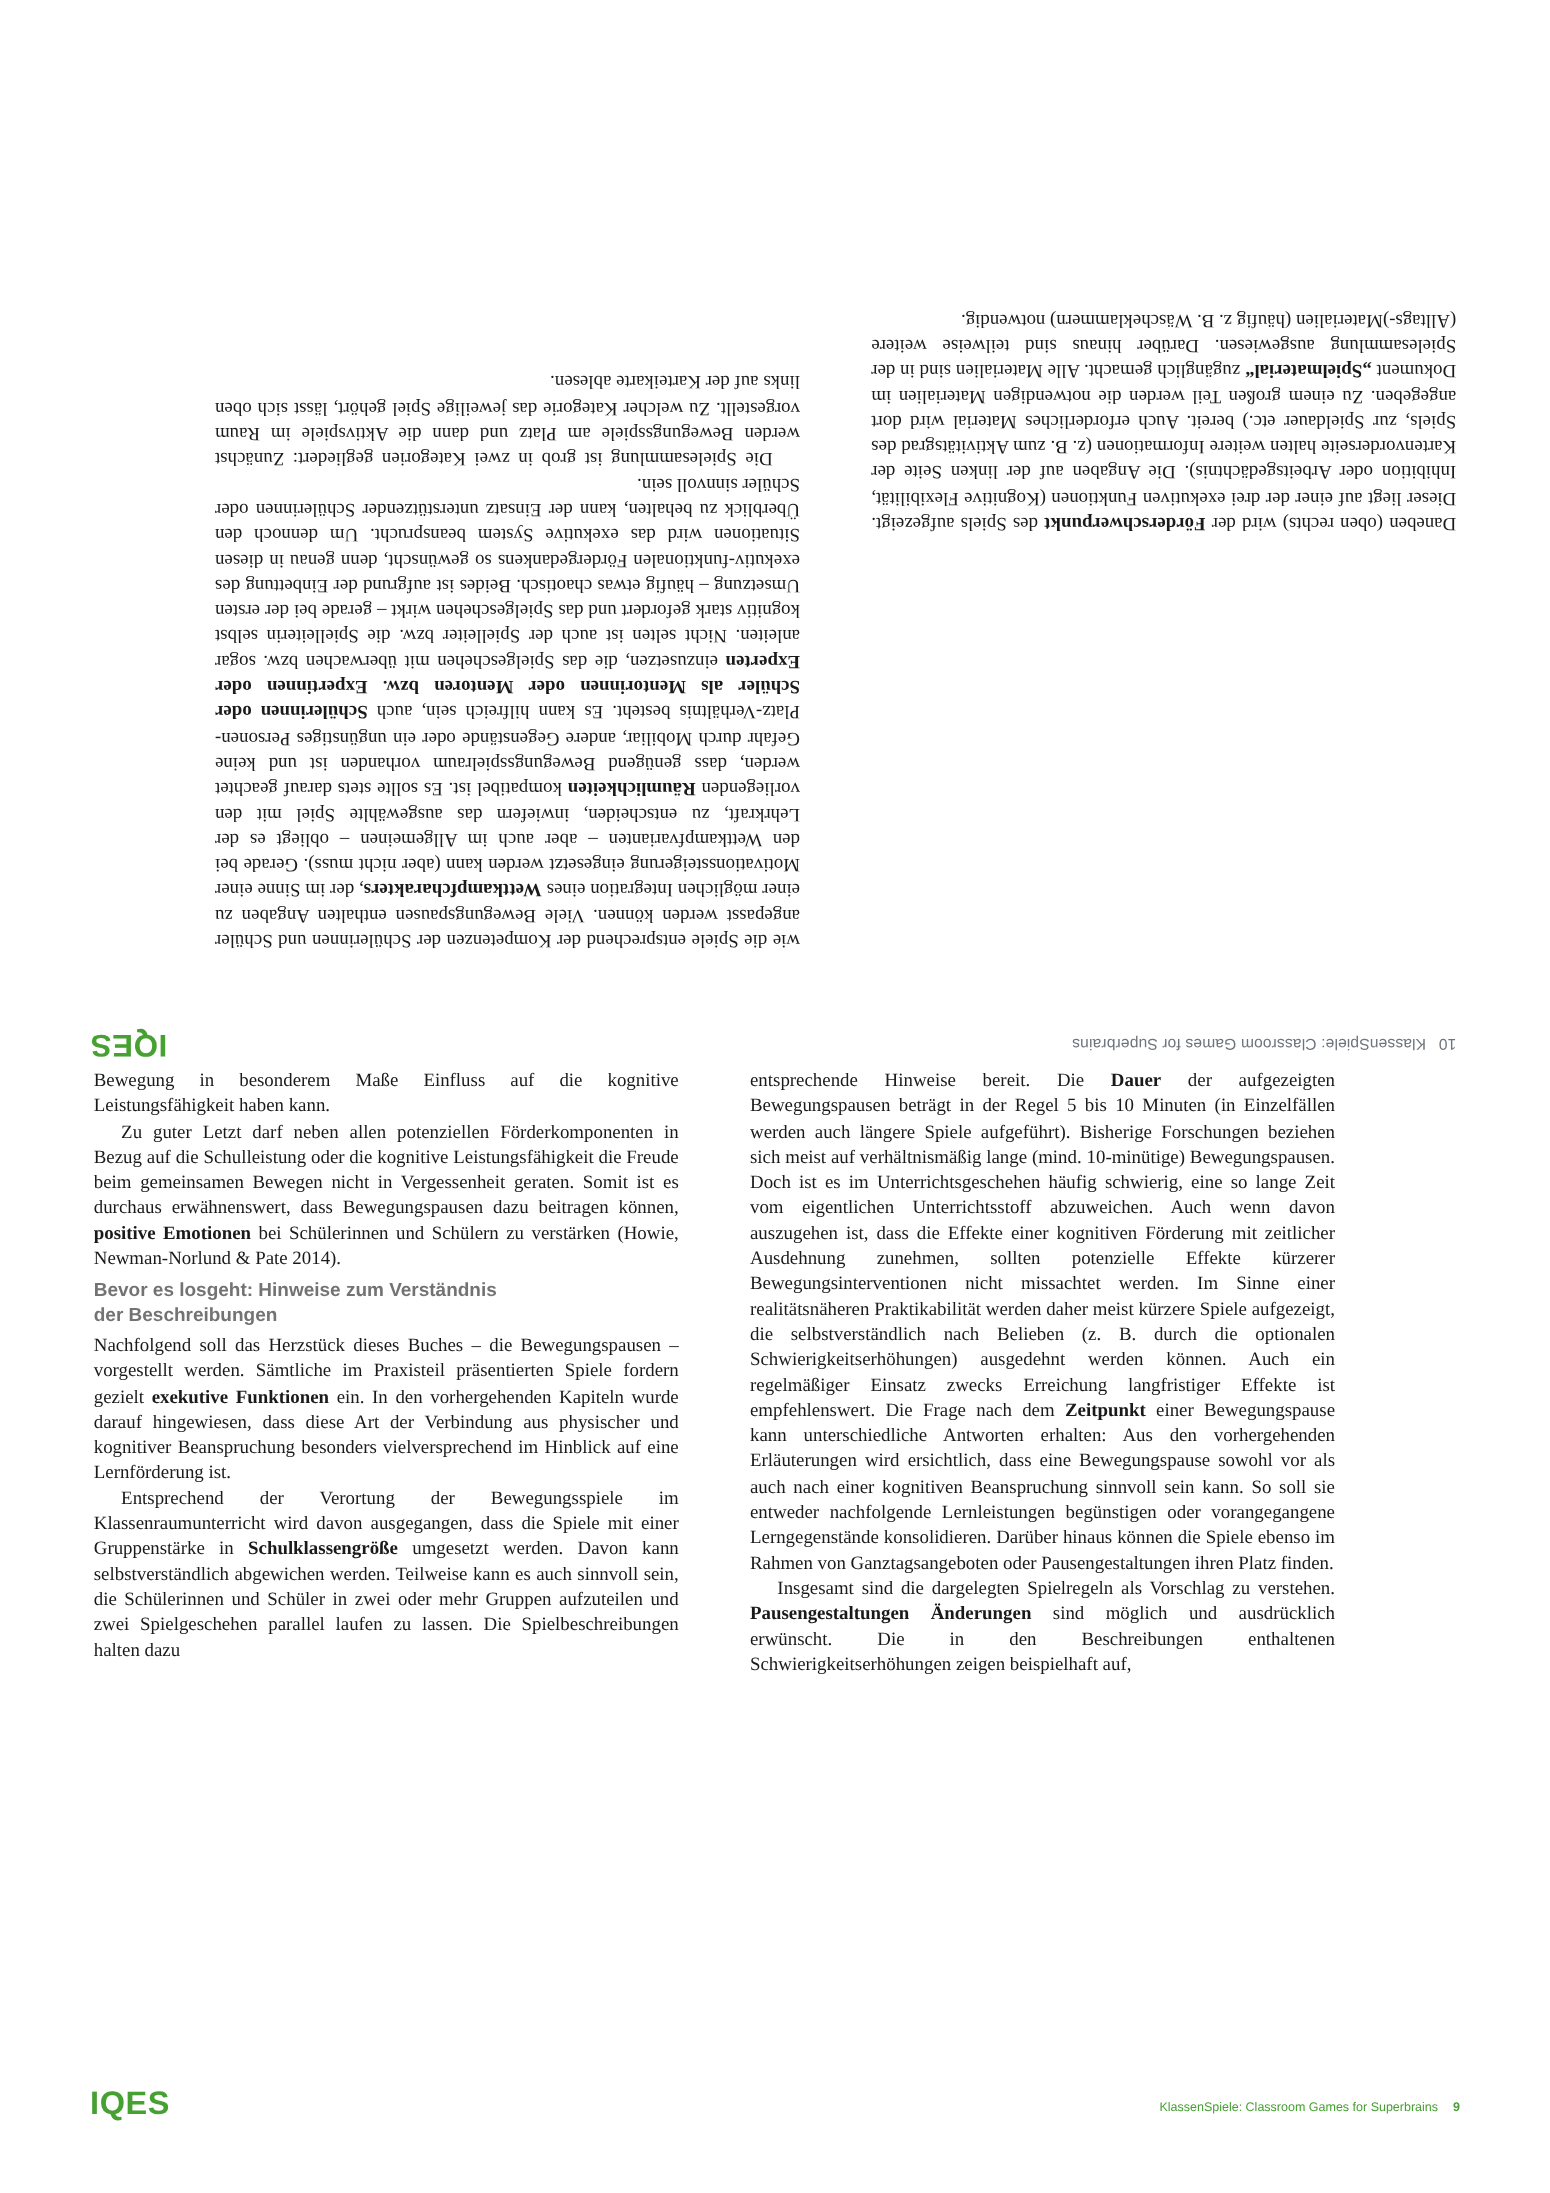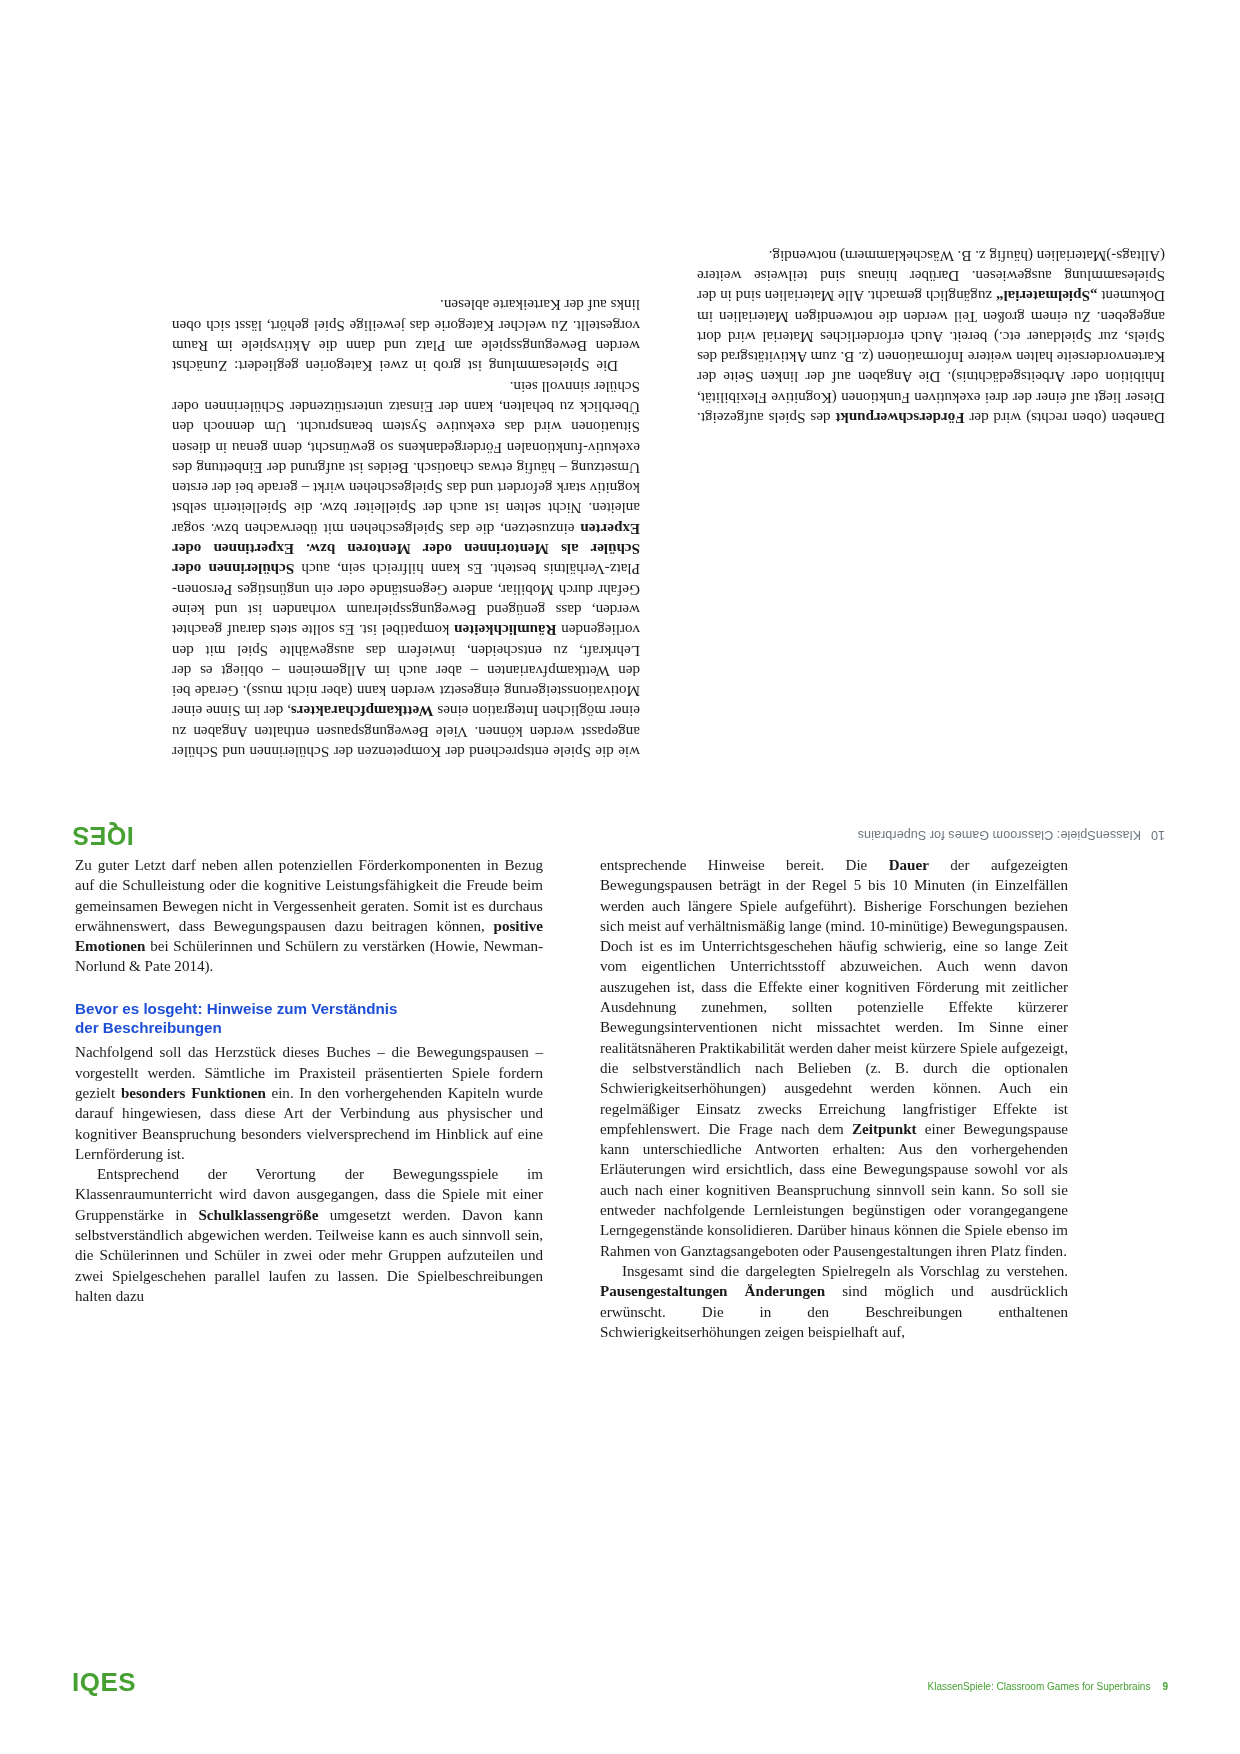--- a/index.html
+++ b/index.html
@@ -90,24 +90,24 @@
     hyphens: auto;
   }
   .ncol-left  { left: 75px; }
   .ncol-right { left: 600px; }
   .ncol p { margin: 0; }
   .ncol p + p { text-indent: 1.45em; }
 
   .section-head {
     font-family: "Liberation Sans", sans-serif;
     font-weight: bold;
-    color: #1d4ed8;
+    color: #737373;
     font-size: 15.2px;
     line-height: 1.27;
-    margin: 22px 0 5px 0;
+    margin: 6px 0 5px 0;
     text-align: left;
   }
   .section-head + p { text-indent: 0 !important; }
 
   b, strong { font-weight: bold; }
 
   
   .footer-logo {
     position: absolute;
     left: 72px;
@@ -152,28 +152,29 @@
     <div class="rcol rcol-right">
       <p>wie die Spiele entsprechend der Kompetenzen der Schülerinnen und Schüler angepasst werden können. Viele Bewegungspausen enthalten Angaben zu einer möglichen Integration eines <b>Wettkampfcharakters</b>, der im Sinne einer Motivationssteigerung eingesetzt werden kann (aber nicht muss). Gerade bei den Wettkampfvarianten – aber auch im Allgemeinen – obliegt es der Lehrkraft, zu entscheiden, inwiefern das ausgewählte Spiel mit den vorliegenden <b>Räumlichkeiten</b> kompatibel ist. Es sollte stets darauf geachtet werden, dass genügend Bewegungsspielraum vorhanden ist und keine Gefahr durch Mobiliar, andere Gegenstände oder ein ungünstiges Personen-Platz-Verhältnis besteht. Es kann hilfreich sein, auch <b>Schülerinnen oder Schüler als Mentorinnen oder Mentoren bzw. Expertinnen oder Experten</b> einzusetzen, die das Spielgeschehen mit überwachen bzw. sogar anleiten. Nicht selten ist auch der Spielleiter bzw. die Spielleiterin selbst kognitiv stark gefordert und das Spielgeschehen wirkt – gerade bei der ersten Umsetzung – häufig etwas chaotisch. Beides ist aufgrund der Einbettung des exekutiv-funktionalen Fördergedankens so gewünscht, denn genau in diesen Situationen wird das exekutive System beansprucht. Um dennoch den Überblick zu behalten, kann der Einsatz unterstützender Schülerinnen oder Schüler sinnvoll sein.</p>
       <p>Die Spielesammlung ist grob in zwei Kategorien gegliedert: Zunächst werden Bewegungsspiele am Platz und dann die Aktivspiele im Raum vorgestellt. Zu welcher Kategorie das jeweilige Spiel gehört, lässt sich oben links auf der Karteikarte ablesen.</p>
     </div>
 
   </div>
 
   <div class="normal-half">
 
     <div class="ncol ncol-left">
+      <p>Bewegung in besonderem Maße Einfluss auf die kognitive Leistungsfähigkeit haben kann.</p>
       <p>Zu guter Letzt darf neben allen potenziellen Förderkomponenten in Bezug auf die Schulleistung oder die kognitive Leistungsfähigkeit die Freude beim gemeinsamen Bewegen nicht in Vergessenheit geraten. Somit ist es durchaus erwähnenswert, dass Bewegungspausen dazu beitragen können, <b>positive Emotionen</b> bei Schülerinnen und Schülern zu verstärken (Howie, Newman-Norlund &amp; Pate 2014).</p>
 
       <div class="section-head">
         <span>Bevor es losgeht: Hinweise zum Verständnis</span><br>
         <span>der Beschreibungen</span>
       </div>
 
-      <p>Nachfolgend soll das Herzstück dieses Buches – die Bewegungspausen – vorgestellt werden. Sämtliche im Praxisteil präsentierten Spiele fordern gezielt <b>besonders Funktionen</b> ein. In den vorhergehenden Kapiteln wurde darauf hingewiesen, dass diese Art der Verbindung aus physischer und kognitiver Beanspruchung besonders vielversprechend im Hinblick auf eine Lernförderung ist.</p>
+      <p>Nachfolgend soll das Herzstück dieses Buches – die Bewegungspausen – vorgestellt werden. Sämtliche im Praxisteil präsentierten Spiele fordern gezielt <b>exekutive Funktionen</b> ein. In den vorhergehenden Kapiteln wurde darauf hingewiesen, dass diese Art der Verbindung aus physischer und kognitiver Beanspruchung besonders vielversprechend im Hinblick auf eine Lernförderung ist.</p>
       <p>Entsprechend der Verortung der Bewegungsspiele im Klassenraumunterricht wird davon ausgegangen, dass die Spiele mit einer Gruppenstärke in <b>Schulklassengröße</b> umgesetzt werden. Davon kann selbstverständlich abgewichen werden. Teilweise kann es auch sinnvoll sein, die Schülerinnen und Schüler in zwei oder mehr Gruppen aufzuteilen und zwei Spielgeschehen parallel laufen zu lassen. Die Spielbeschreibungen halten dazu</p>
     </div>
 
     <div class="ncol ncol-right">
       <p>entsprechende Hinweise bereit. Die <b>Dauer</b> der aufgezeigten Bewegungspausen beträgt in der Regel 5 bis 10 Minuten (in Einzelfällen werden auch längere Spiele aufgeführt). Bisherige Forschungen beziehen sich meist auf verhältnismäßig lange (mind. 10-minütige) Bewegungspausen. Doch ist es im Unterrichtsgeschehen häufig schwierig, eine so lange Zeit vom eigentlichen Unterrichtsstoff abzuweichen. Auch wenn davon auszugehen ist, dass die Effekte einer kognitiven Förderung mit zeitlicher Ausdehnung zunehmen, sollten potenzielle Effekte kürzerer Bewegungsinterventionen nicht missachtet werden. Im Sinne einer realitätsnäheren Praktikabilität werden daher meist kürzere Spiele aufgezeigt, die selbstverständlich nach Belieben (z.&nbsp;B. durch die optionalen Schwierigkeitserhöhungen) ausgedehnt werden können. Auch ein regelmäßiger Einsatz zwecks Erreichung langfristiger Effekte ist empfehlenswert. Die Frage nach dem <b>Zeitpunkt</b> einer Bewegungspause kann unterschiedliche Antworten erhalten: Aus den vorhergehenden Erläuterungen wird ersichtlich, dass eine Bewegungspause sowohl vor als auch nach einer kognitiven Beanspruchung sinnvoll sein kann. So soll sie entweder nachfolgende Lernleistungen begünstigen oder vorangegangene Lerngegenstände konsolidieren. Darüber hinaus können die Spiele ebenso im Rahmen von Ganztagsangeboten oder Pausengestaltungen ihren Platz finden.</p>
       <p>Insgesamt sind die dargelegten Spielregeln als Vorschlag zu verstehen. <b>Pausengestaltungen Änderungen</b> sind möglich und ausdrücklich erwünscht. Die in den Beschreibungen enthaltenen Schwierigkeitserhöhungen zeigen beispielhaft auf,</p>
     </div>
 
   </div>
 

